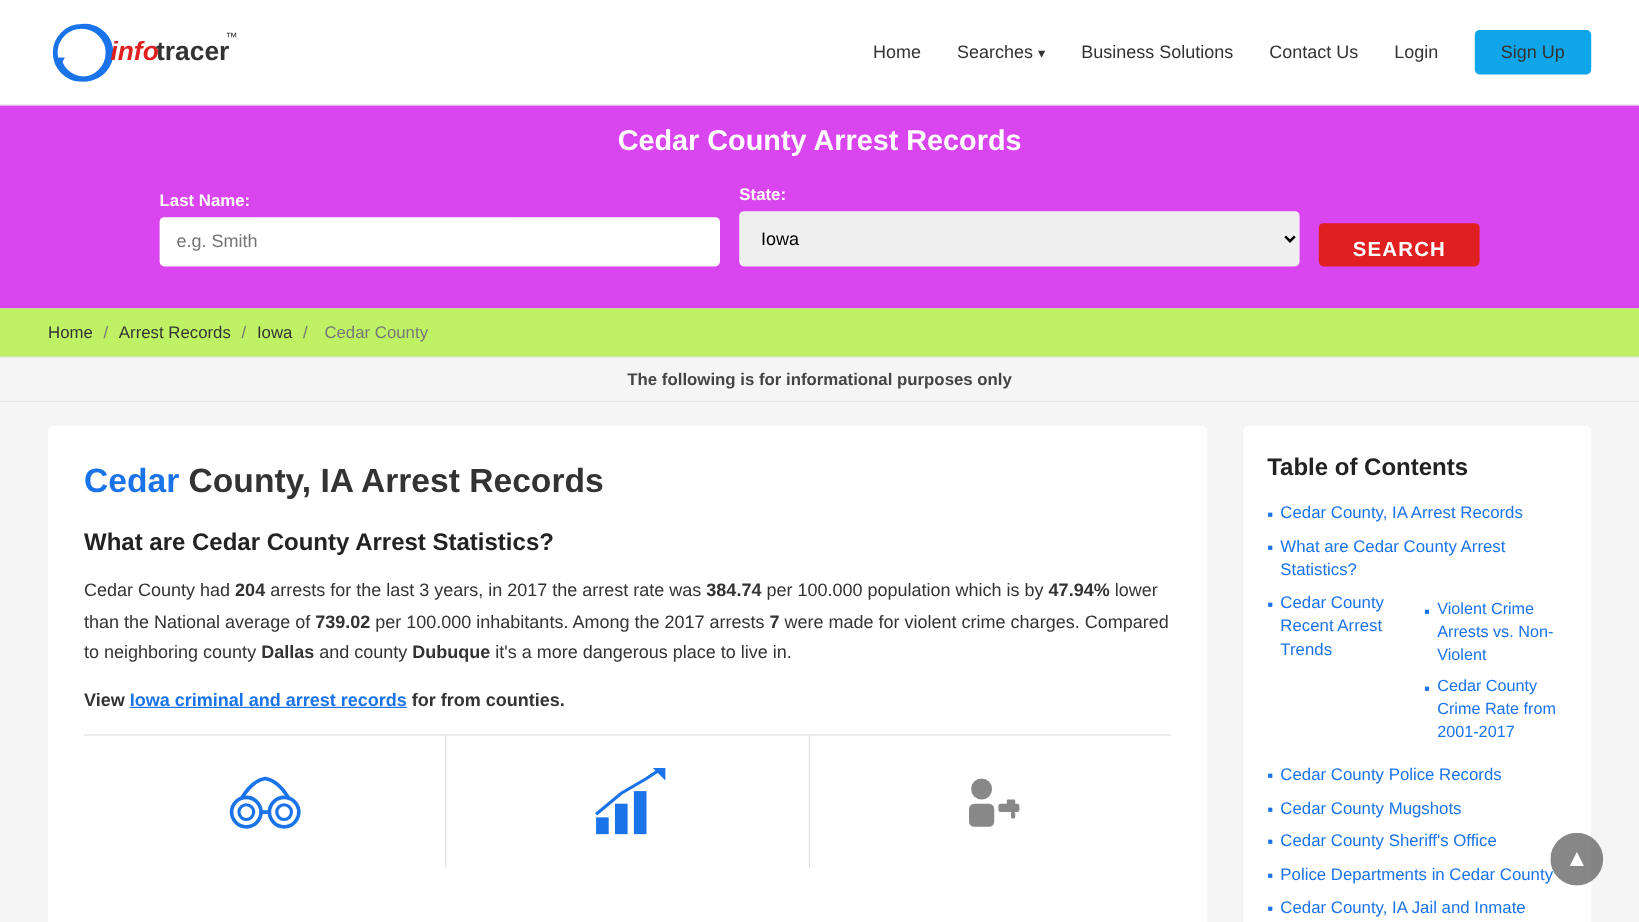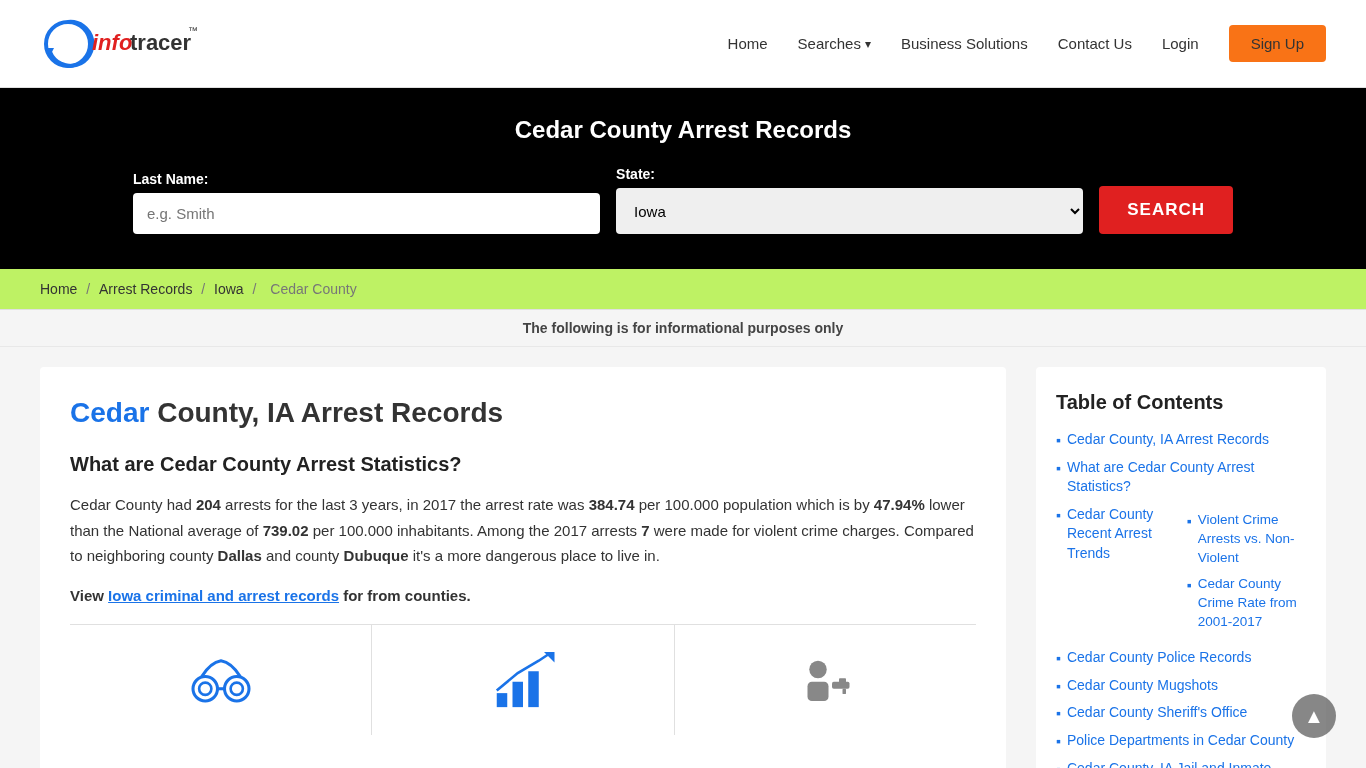--- a/index.html
+++ b/index.html
@@ -41,35 +41,35 @@
       font-weight: 500;
     }
     .nav .searches-item .chevron { font-size: 12px; }
     .btn-login {
       text-decoration: none;
       color: #333;
       font-size: 15px;
       font-weight: 500;
     }
     .btn-signup {
-      background: #f97316;
+      background: #0ea5e9;
       color: #fff;
       border: none;
       padding: 10px 22px;
       border-radius: 4px;
       font-size: 15px;
       font-weight: 700;
       cursor: pointer;
       text-decoration: none;
     }
 
     
     .hero {
-      background: #000000;
-      padding: 28px 40px 35px;
+      background: #d946ef;
+      padding: 16px 40px 35px;
     }
     .hero-title {
       text-align: center;
       color: #fff;
       font-size: 24px;
       font-weight: 700;
       margin-bottom: 22px;
     }
     .search-form {
       display: flex;
@@ -105,21 +105,21 @@
     }
     .btn-search {
       background: #e02020;
       color: #fff;
       border: none;
       padding: 12px 28px;
       border-radius: 4px;
       font-size: 17px;
       font-weight: 700;
       cursor: pointer;
-      height: 48px;
+      height: 36px;
       white-space: nowrap;
       letter-spacing: 1px;
       text-align: right;
     }
 
     
     .breadcrumb {
       background: #bef264;
       padding: 12px 40px;
       border-bottom: 1px solid #e0e0e0;

